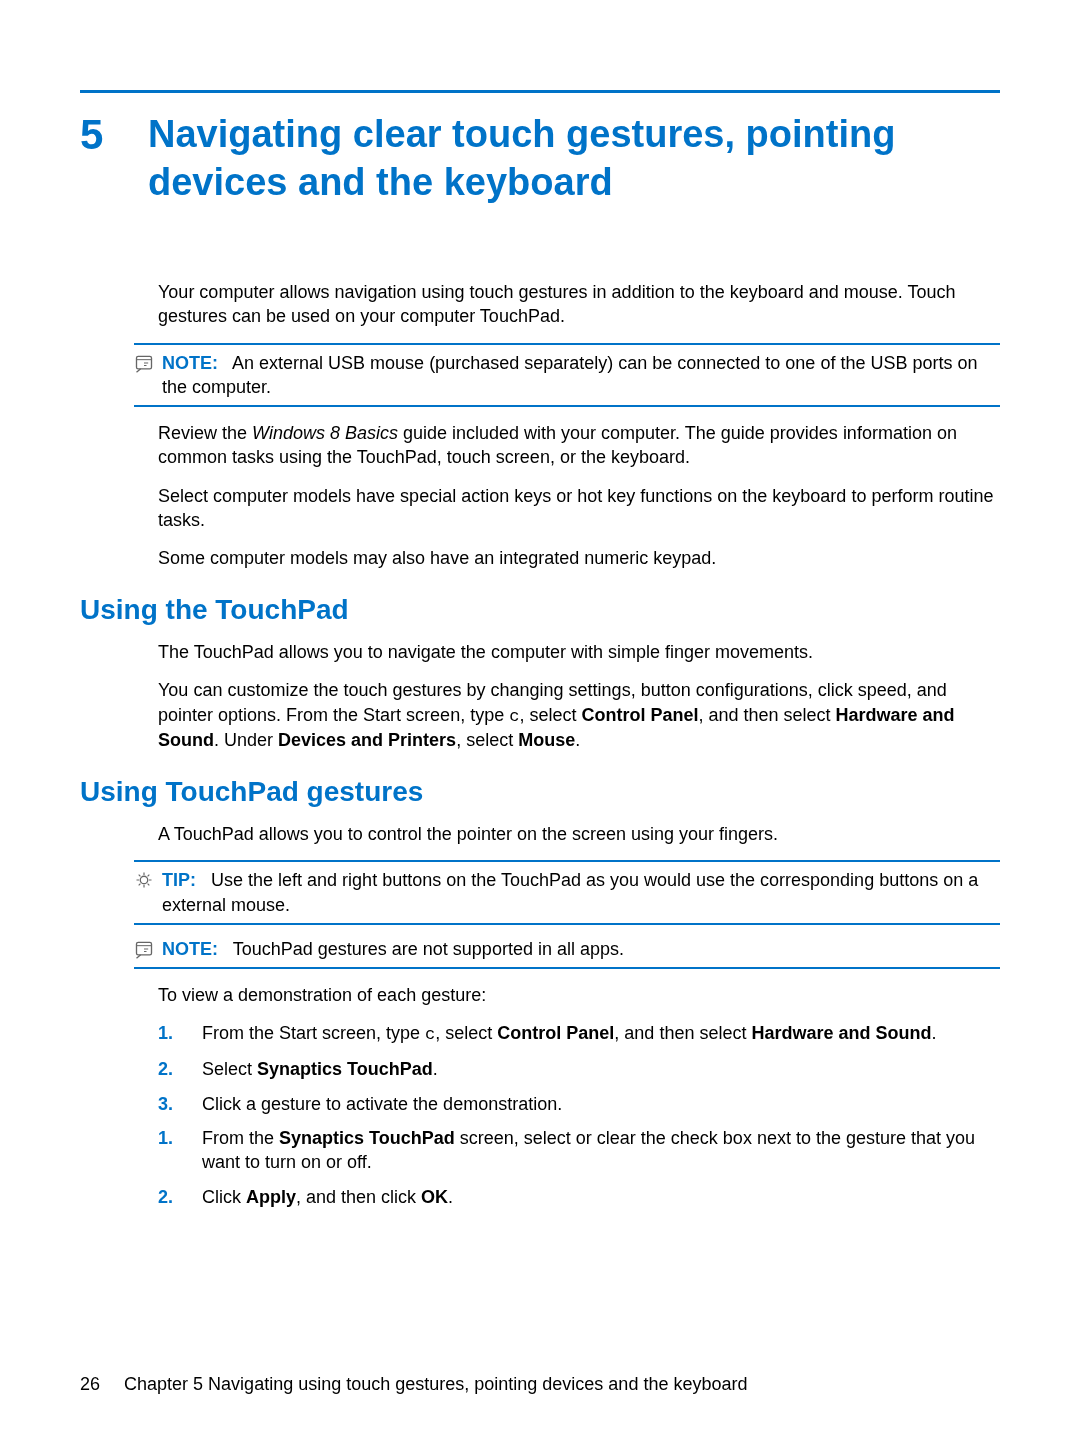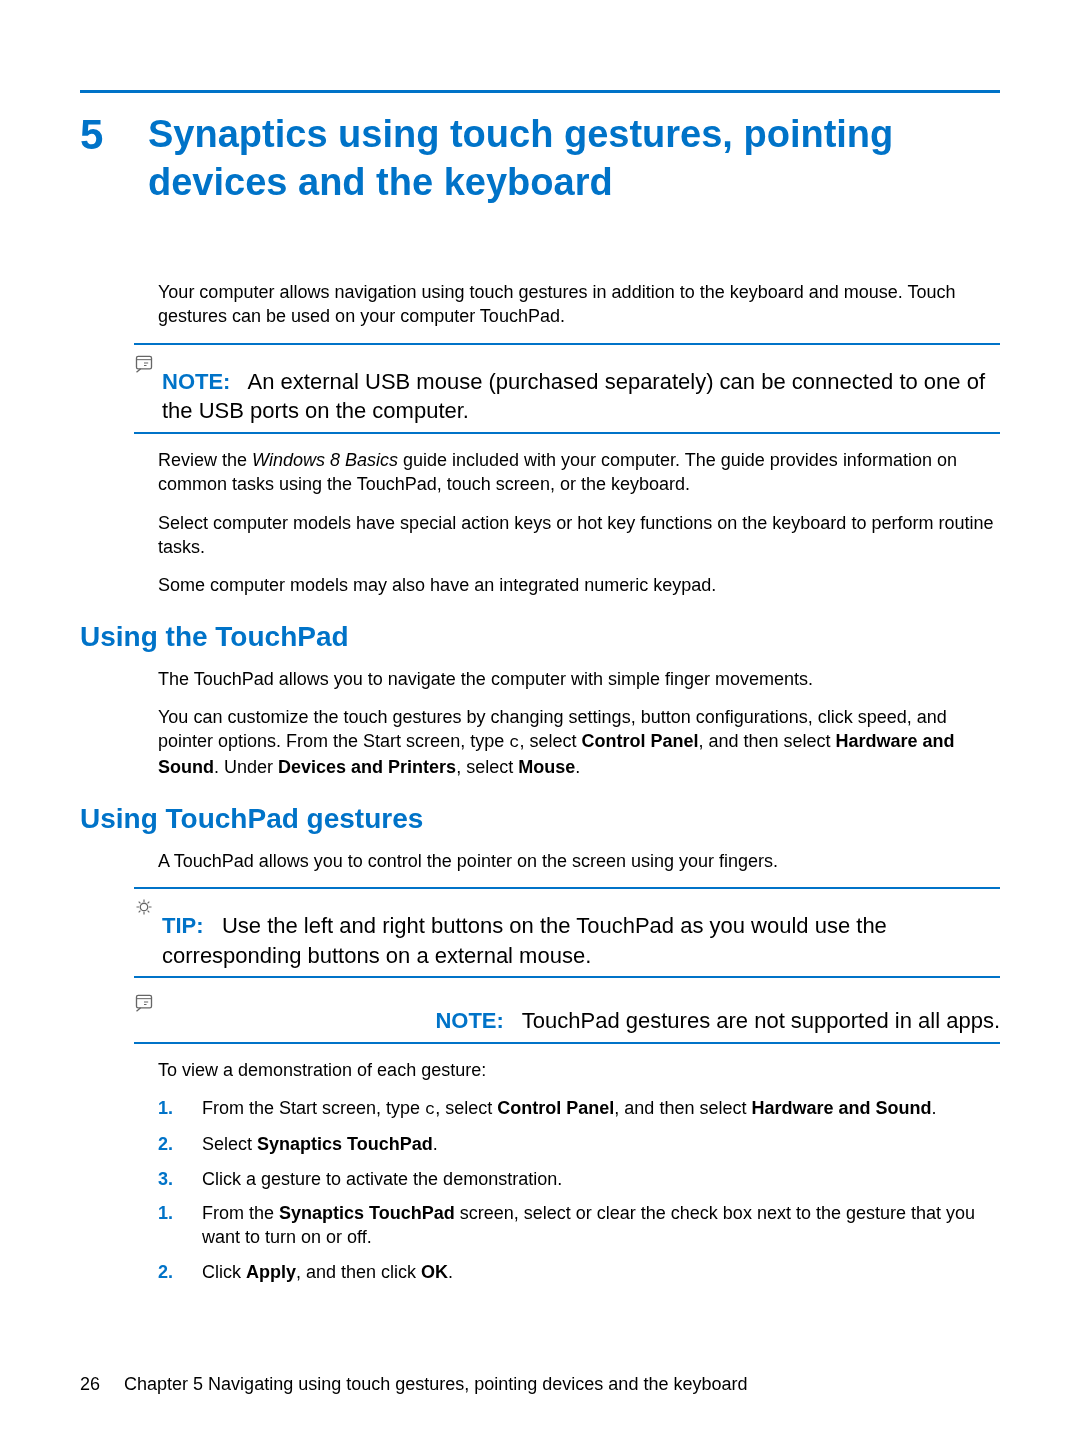--- a/index.html
+++ b/index.html
@@ -55,23 +55,22 @@
     align-items: flex-start;
     gap: 6px;
   }
   .callout-icon {
     width: 22px;
     flex: 0 0 22px;
     margin-top: 2px;
     text-align: center;
   }
   .callout-body {
-    font-size: 22px;
+    font-size: 18px;
     line-height: 1.35;
-    margin-top: 16px;
   }
   .callout-label {
     color: #0073c8;
     font-weight: bold;
   }
   .section-heading {
     color: #0073c8;
     font-size: 28px;
     font-weight: bold;
     margin-bottom: 8px;
@@ -118,21 +117,21 @@
 </style>
 </head>
 <body>
 
 <div class="page">
 
   <div class="top-rule"></div>
 
   <div class="chapter-header">
     <div class="chapter-number">5</div>
-    <div class="chapter-title">Synaptics using touch gestures, pointing devices and the keyboard</div>
+    <div class="chapter-title">Navigating clear touch gestures, pointing devices and the keyboard</div>
   </div>
 
   <div style="height:60px"></div>
 
   <div class="content-indent">
     <p class="para">Your computer allows navigation using touch gestures in addition to the keyboard and mouse. Touch gestures can be used on your computer TouchPad.</p>
 
     <div class="callout">
       <div class="callout-icon">
         <svg viewBox="0 0 24 24" width="20" height="20">
@@ -176,21 +175,21 @@
           <path d="M12 3 L12 6 M12 18 L12 21 M3 12 L6 12 M18 12 L21 12 M5.6 5.6 L7.7 7.7 M16.3 16.3 L18.4 18.4 M5.6 18.4 L7.7 16.3 M16.3 7.7 L18.4 5.6" stroke="#666" stroke-width="1.4"></path>
         </svg>
       </div>
       <div class="callout-body">
         <span class="callout-label">TIP:</span>
         <span> &nbsp; </span>
         <span>Use the left and right buttons on the TouchPad as you would use the corresponding buttons on a external mouse.</span>
       </div>
     </div>
 
-    <div class="callout" style="border-top:none; margin-top:-2px;justify-content:space-between;">
+    <div class="callout" style="border-top:none; margin-top:-2px;">
       <div class="callout-icon">
         <svg viewBox="0 0 24 24" width="20" height="20">
           <rect x="3" y="4" width="18" height="15" rx="2" fill="none" stroke="#666" stroke-width="1.6"></rect>
           <path d="M3 8 L21 8" stroke="#666" stroke-width="1.2"></path>
           <path d="M8 19 L3 23" stroke="#666" stroke-width="1.6"></path>
           <path d="M12 12 L17 12 M12 15 L15 15" stroke="#666" stroke-width="1.4"></path>
         </svg>
       </div>
       <div class="callout-body">
         <span class="callout-label">NOTE:</span>

